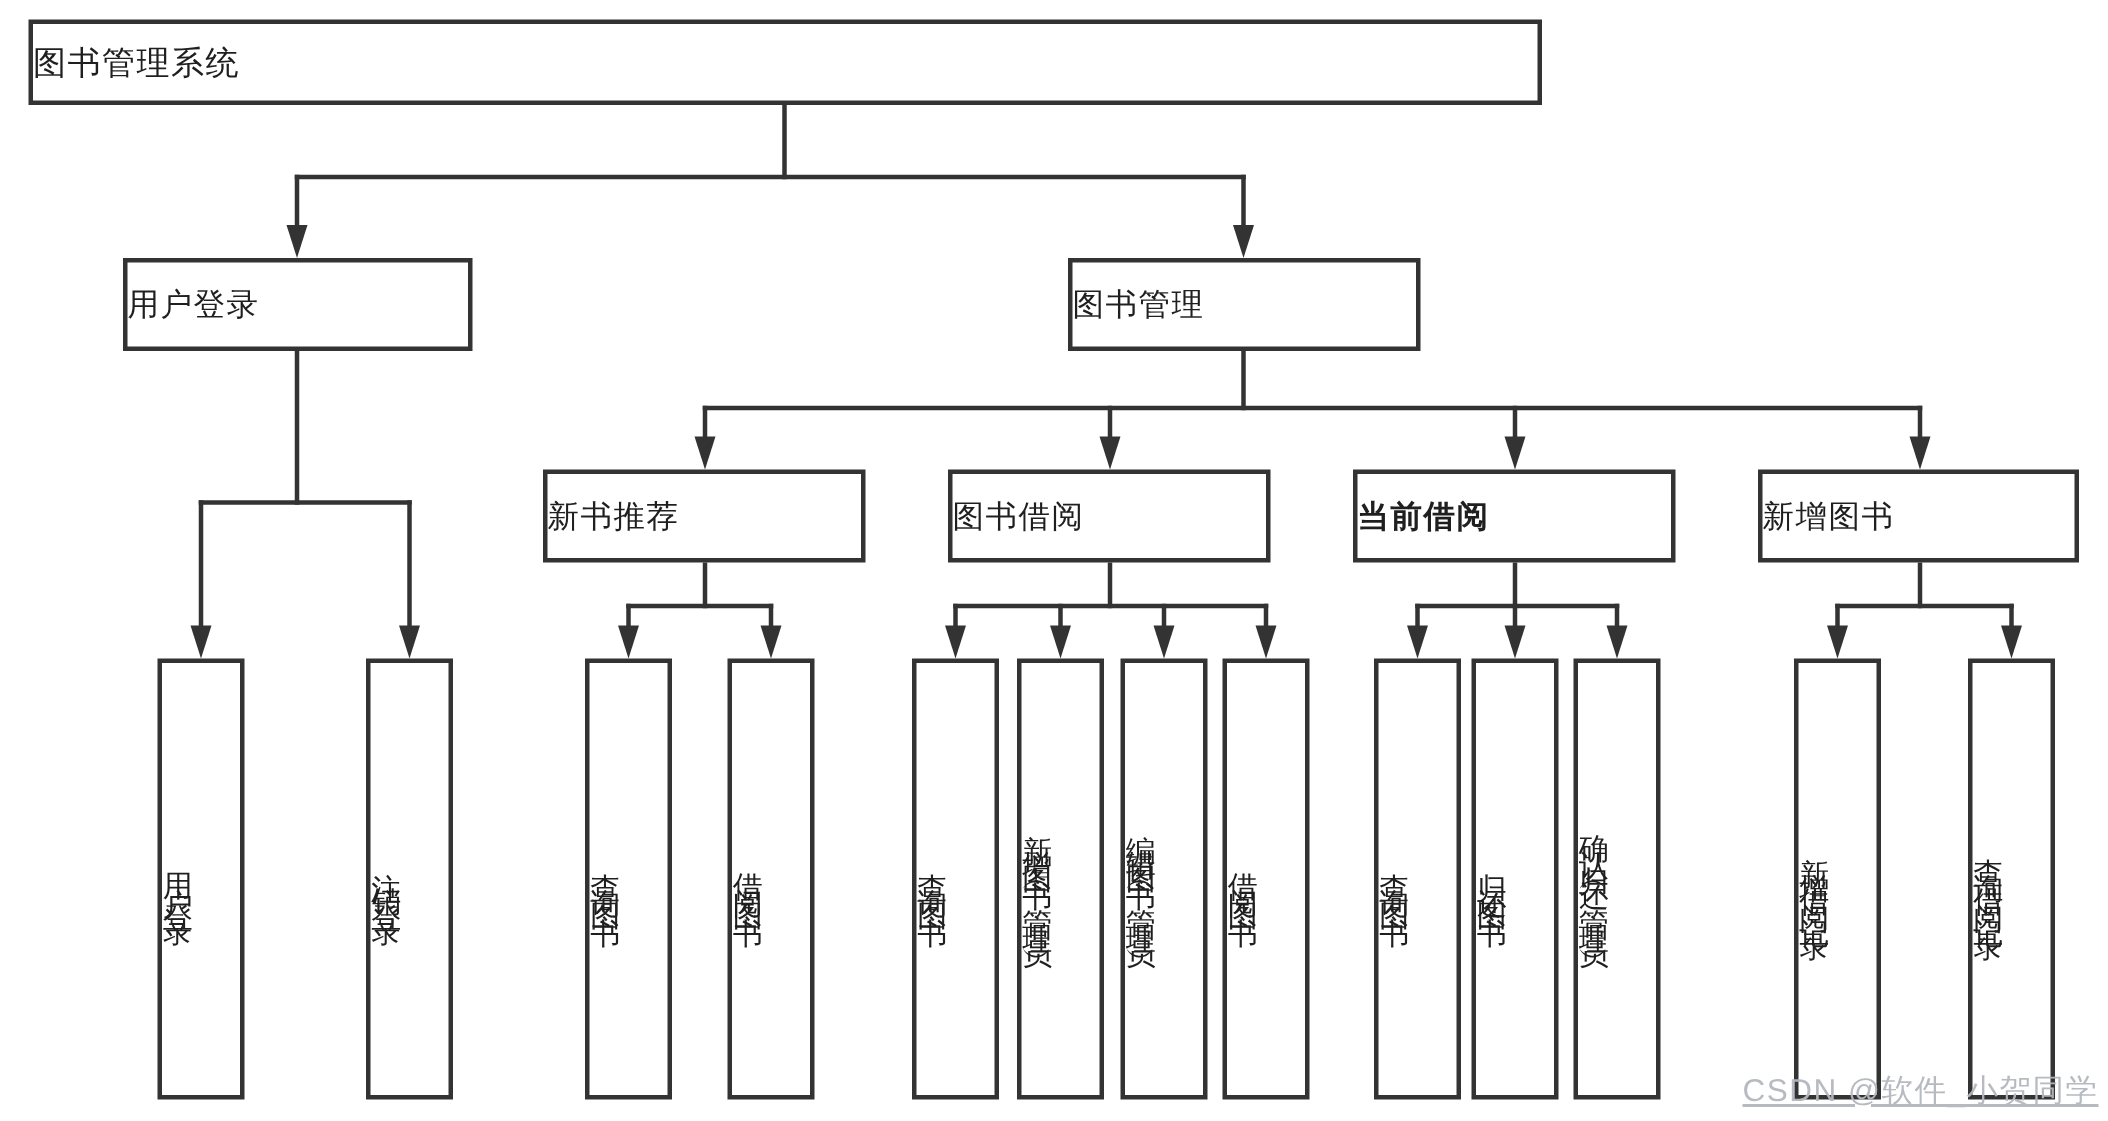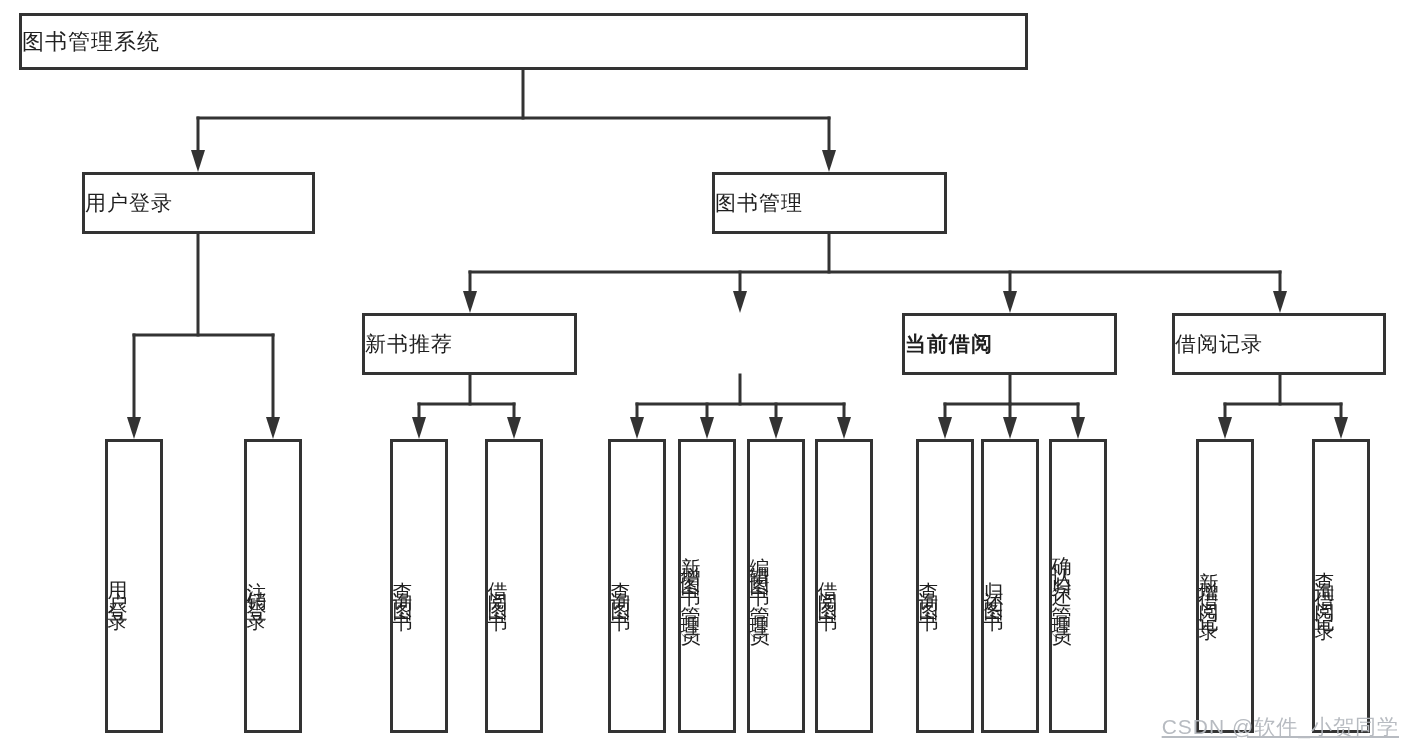--- a/index.html
+++ b/index.html
@@ -149,25 +149,28 @@
   <div class="box h lv2" style="left:82px;width:233px;">
     <span>用户登录</span>
   </div>
   <div class="box h lv3" style="left:362px;width:215px;">
     <span>新书推荐</span>
   </div>
 
   <div class="box h lv2" style="left:712px;width:235px;">
     <span>图书管理</span>
   </div>
+  <div class="box h lv3" style="left:632px;width:215px;">
+    <span>图书借阅</span>
+  </div>
   <div class="box h lv3" style="left:902px;width:215px;font-weight:bold;">
     <span>当前借阅</span>
   </div>
   <div class="box h lv3" style="left:1172px;width:214px;">
-    <span>借阅记录</span>
+    <span>新增图书</span>
   </div>
 
   <div class="box v lv4" style="left:105px;">
     <span>用户登录</span>
   </div>
   <div class="box v lv4" style="left:244px;">
     <span>注销登录</span>
   </div>
 
   <div class="box v lv4" style="left:390px;">

